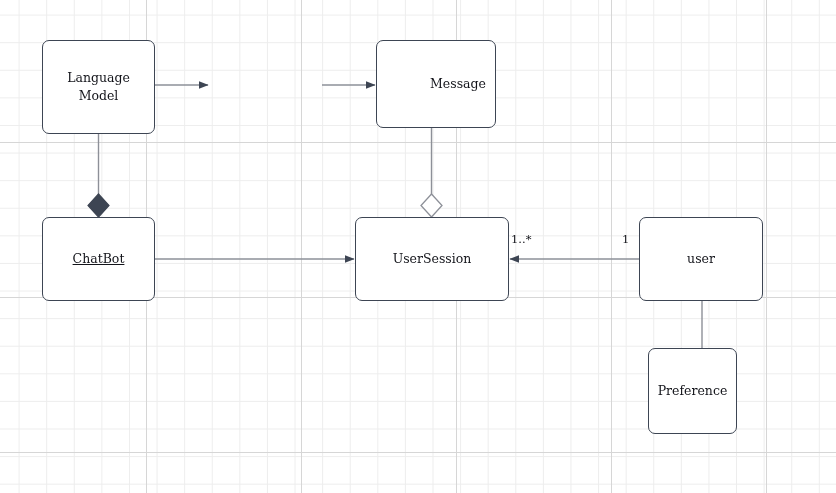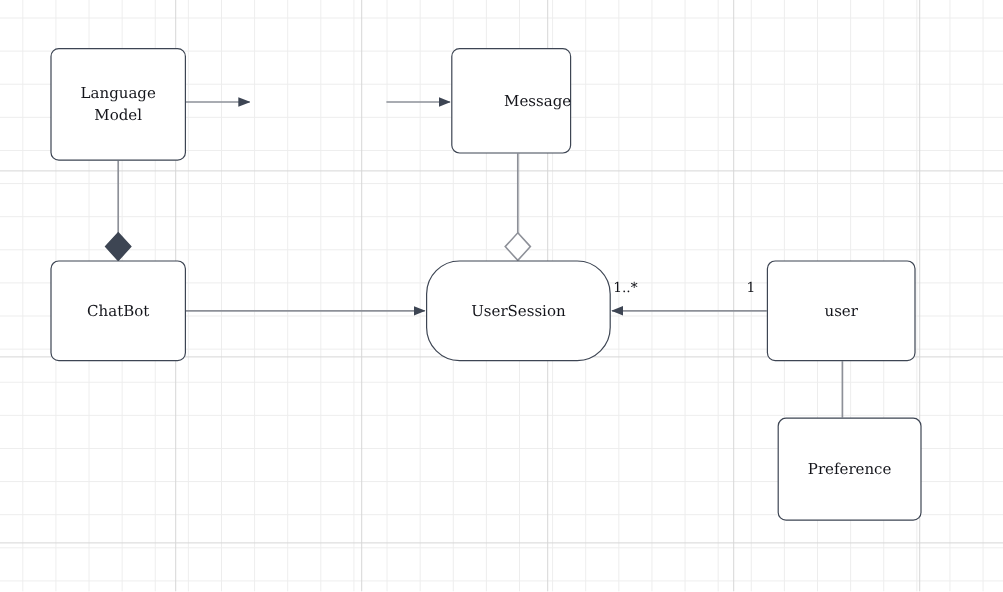--- a/index.html
+++ b/index.html
@@ -111,37 +111,37 @@
       <line x1="702" y1="301" x2="702" y2="348" stroke="#8d9098" stroke-width="1.4"></line>
     </g>
   </svg>
 
   <div class="node" style="left:42px; top:40px; width:113px; height:94px;">
     <span class="node-label">Language
 Model</span>
   </div>
 
 
-  <div class="node" style="left:376px; top:40px; width:100px; height:88px;padding-left:44px;">
+  <div class="node" style="left:376px; top:40px; width:120px; height:88px;padding-left:44px;">
     <span class="node-label">Message</span>
   </div>
 
-  <div class="node" style="left:42px; top:217px; width:113px; height:84px;">
+  <div class="node" style="left:42px; top:217px; width:113px; height:84px;text-decoration:underline;">
     <span class="node-label">ChatBot</span>
   </div>
 
-  <div class="node" style="left:355px; top:217px; width:154px; height:84px;border-radius:28px;">
+  <div class="node" style="left:355px; top:217px; width:154px; height:84px;">
     <span class="node-label">UserSession</span>
   </div>
 
   <div class="node" style="left:639px; top:217px; width:124px; height:84px;">
     <span class="node-label">user</span>
   </div>
 
-  <div class="node" style="left:648px; top:348px; width:120px; height:86px;">
+  <div class="node" style="left:648px; top:348px; width:89px; height:86px;">
     <span class="node-label">Preference</span>
   </div>
 
   <div class="edge-label" style="left:511px; top:234px;">1..*</div>
 
   <div class="edge-label" style="left:622px; top:234px;">1</div>
 
 </div>
 
 </body></html>

